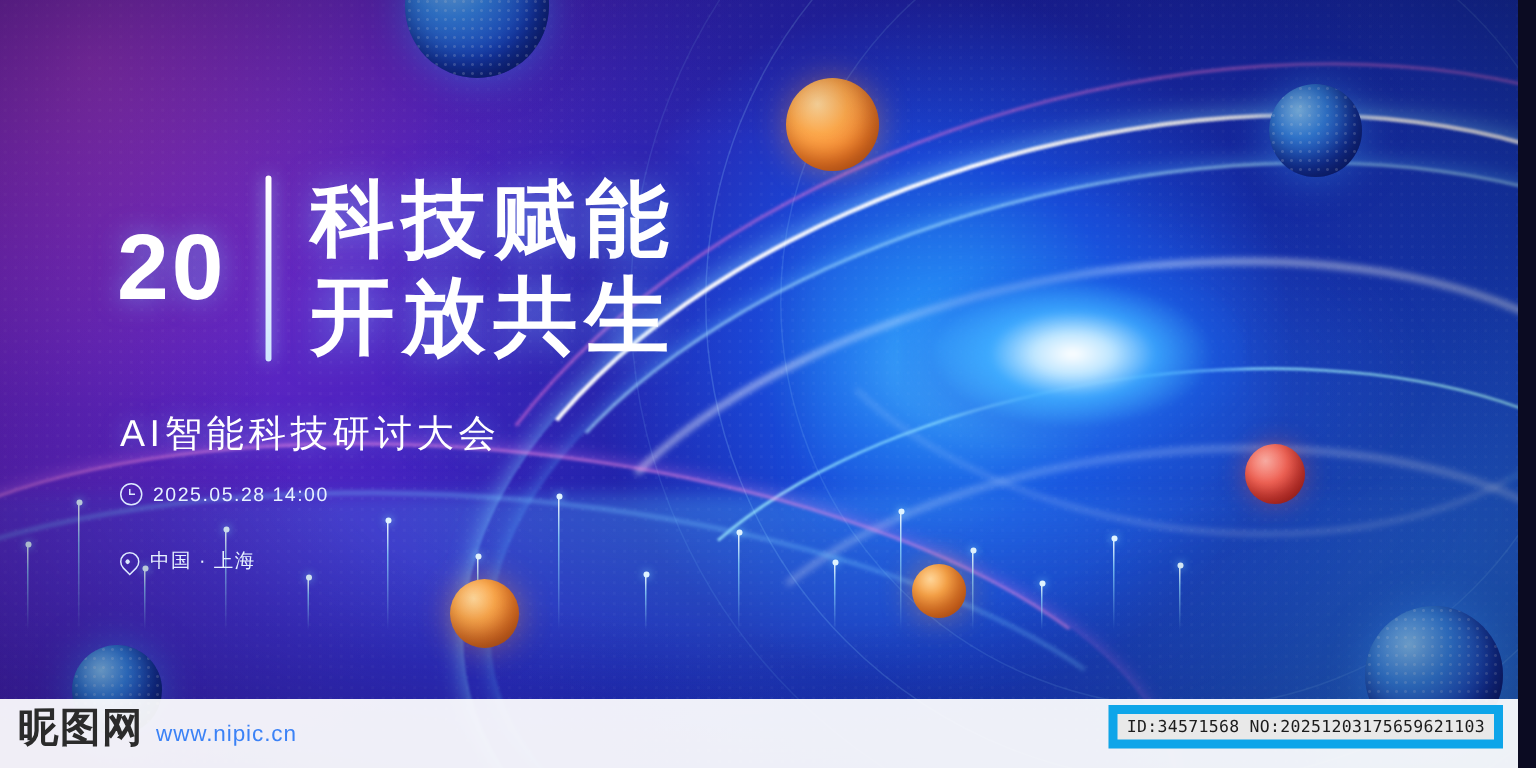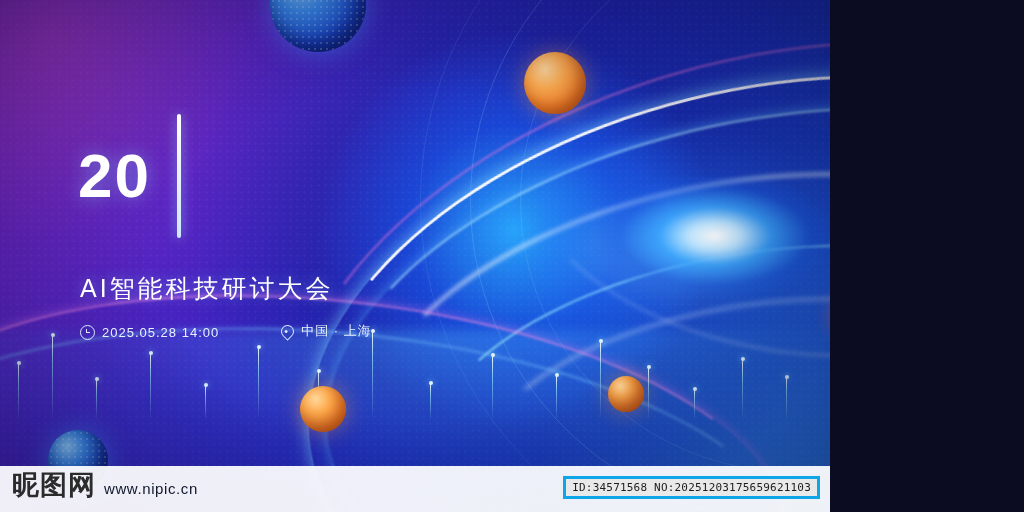--- a/index.html
+++ b/index.html
@@ -1,17 +1,17 @@
 <!DOCTYPE html>
 <html><head>
 <meta charset="utf-8">
 <style>
   html,body{margin:0;padding:0;background:#0b0b22;}
   #poster{
-    position:relative;width:830px;height:512px;overflow:hidden;
+    position:relative;width:1012px;height:512px;overflow:hidden;
     font-family:"Liberation Sans", sans-serif;
     background:
       radial-gradient(circle at 62% 45%, rgba(40,170,255,0.95) 0%, rgba(20,90,230,0.65) 18%, rgba(18,40,150,0.35) 34%, rgba(10,20,90,0.0) 55%),
       radial-gradient(circle at 6% 8%, rgba(210,70,200,0.55) 0%, rgba(150,45,190,0.25) 22%, rgba(90,30,170,0.0) 42%),
       radial-gradient(circle at 96% 96%, rgba(60,180,255,0.45) 0%, rgba(30,90,220,0.18) 28%, rgba(20,40,140,0) 55%),
       linear-gradient(120deg, #6a1fc4 0%, #5323c6 16%, #3a22c0 34%, #2320b4 52%, #1a2bb8 68%, #1538b6 84%, #1a49c4 100%);
   }
   
   .dots{
     position:absolute;inset:0;
@@ -69,35 +69,35 @@
     box-shadow:0 0 18px rgba(255,90,70,.4), inset -4px -6px 12px rgba(110,15,10,.5);}
   .mesh{position:absolute;inset:0;border-radius:50%;
     background-image:radial-gradient(rgba(255,255,255,.35) 0.9px, transparent 1px);
     background-size:6px 6px;opacity:.55;mix-blend-mode:screen;}
   
   .headline{position:absolute;left:78px;top:114px;display:flex;align-items:center;gap:26px;}
   .year{color:#fff;font-weight:700;font-size:62px;line-height:0.98;letter-spacing:2px;text-shadow:0 0 18px rgba(130,200,255,.5);}
   .divider{width:4px;height:124px;background:linear-gradient(to bottom,#ffffff,#cfe6ff);border-radius:2px;box-shadow:0 0 12px rgba(160,220,255,.7);}
   .maintitle{color:#fff;font-weight:700;font-size:56px;line-height:1.16;letter-spacing:5px;text-shadow:0 0 22px rgba(120,190,255,.55);}
   .subtitle{position:absolute;left:80px;top:272px;color:#fff;font-size:25px;letter-spacing:3px;text-shadow:0 0 14px rgba(120,190,255,.5);text-align:right;}
-  .meta{position:absolute;left:80px;top:322px;display:flex;align-items:flex-end;gap:14px;color:#e7f2ff;font-size:13px;letter-spacing:1px;}
+  .meta{position:absolute;left:80px;top:322px;display:flex;align-items:flex-start;gap:14px;color:#e7f2ff;font-size:13px;letter-spacing:1px;flex-direction:column;}
   .meta .grp{display:flex;align-items:center;gap:7px;}
   .meta .gap{width:34px;}
   .ico{width:13px;height:13px;display:inline-block;position:relative;}
   .ico-clock{border:1.3px solid #dce9ff;border-radius:50%;}
   .ico-clock::before{content:"";position:absolute;left:5px;top:2.6px;width:1.2px;height:4.4px;background:#dce9ff;}
   .ico-clock::after{content:"";position:absolute;left:5px;top:6.2px;width:3.6px;height:1.2px;background:#dce9ff;}
   .ico-pin{width:11px;height:11px;border:1.3px solid #dce9ff;border-radius:50% 50% 50% 0;transform:rotate(-45deg);margin-top:1px;}
   .ico-pin::after{content:"";position:absolute;left:3px;top:3px;width:3.4px;height:3.4px;border-radius:50%;background:#dce9ff;}
   
   .wm{position:absolute;left:0;bottom:0;width:100%;height:46px;background:rgba(255,255,255,.93);}
   .wm-logo{position:absolute;left:12px;bottom:9px;display:flex;align-items:baseline;gap:8px;}
   .wm-cn{font-size:27px;color:#2b2b2b;font-weight:700;letter-spacing:1px;font-family:"DejaVu Sans", sans-serif;}
-  .wm-url{font-size:15px;color:#0f172a;letter-spacing:.6px;}
-  .wm-id{position:absolute;right:10px;bottom:13px;font-size:11px;color:#1c1c1c;background:#e9e9e9;border:3px solid #0ea5e9;padding:2px 6px;letter-spacing:.2px;font-family:"DejaVu Sans Mono", monospace;}
+  .wm-url{font-size:15px;color:#3b82f6;letter-spacing:.6px;}
+  .wm-id{position:absolute;right:10px;bottom:13px;font-size:11px;color:#1c1c1c;background:#e9e9e9;border:6px solid #0ea5e9;padding:2px 6px;letter-spacing:.2px;font-family:"DejaVu Sans Mono", monospace;}
 </style>
 </head>
 <body>
 
 <div id="poster">
 
   <div class="dots"></div>
 
   <div class="arc arc3"></div>
   <div class="arc arc1"></div>
@@ -154,20 +154,24 @@
       <div class="mesh"></div>
     </div>
 
   <div class="vig"></div>
 
   <div class="headline">
     <div>
       <div class="year">20</div>
     </div>
     <div class="divider"></div>
+    <div>
+      <div class="maintitle">科技赋能</div>
+      <div class="maintitle">开放共生</div>
+    </div>
   </div>
 
   <div class="subtitle">AI智能科技研讨大会</div>
 
   <div class="meta">
     <div class="grp">
       <span class="ico ico-clock"></span>
       <span>2025.05.28   14:00</span>
     </div>
     <div class="gap"></div>

